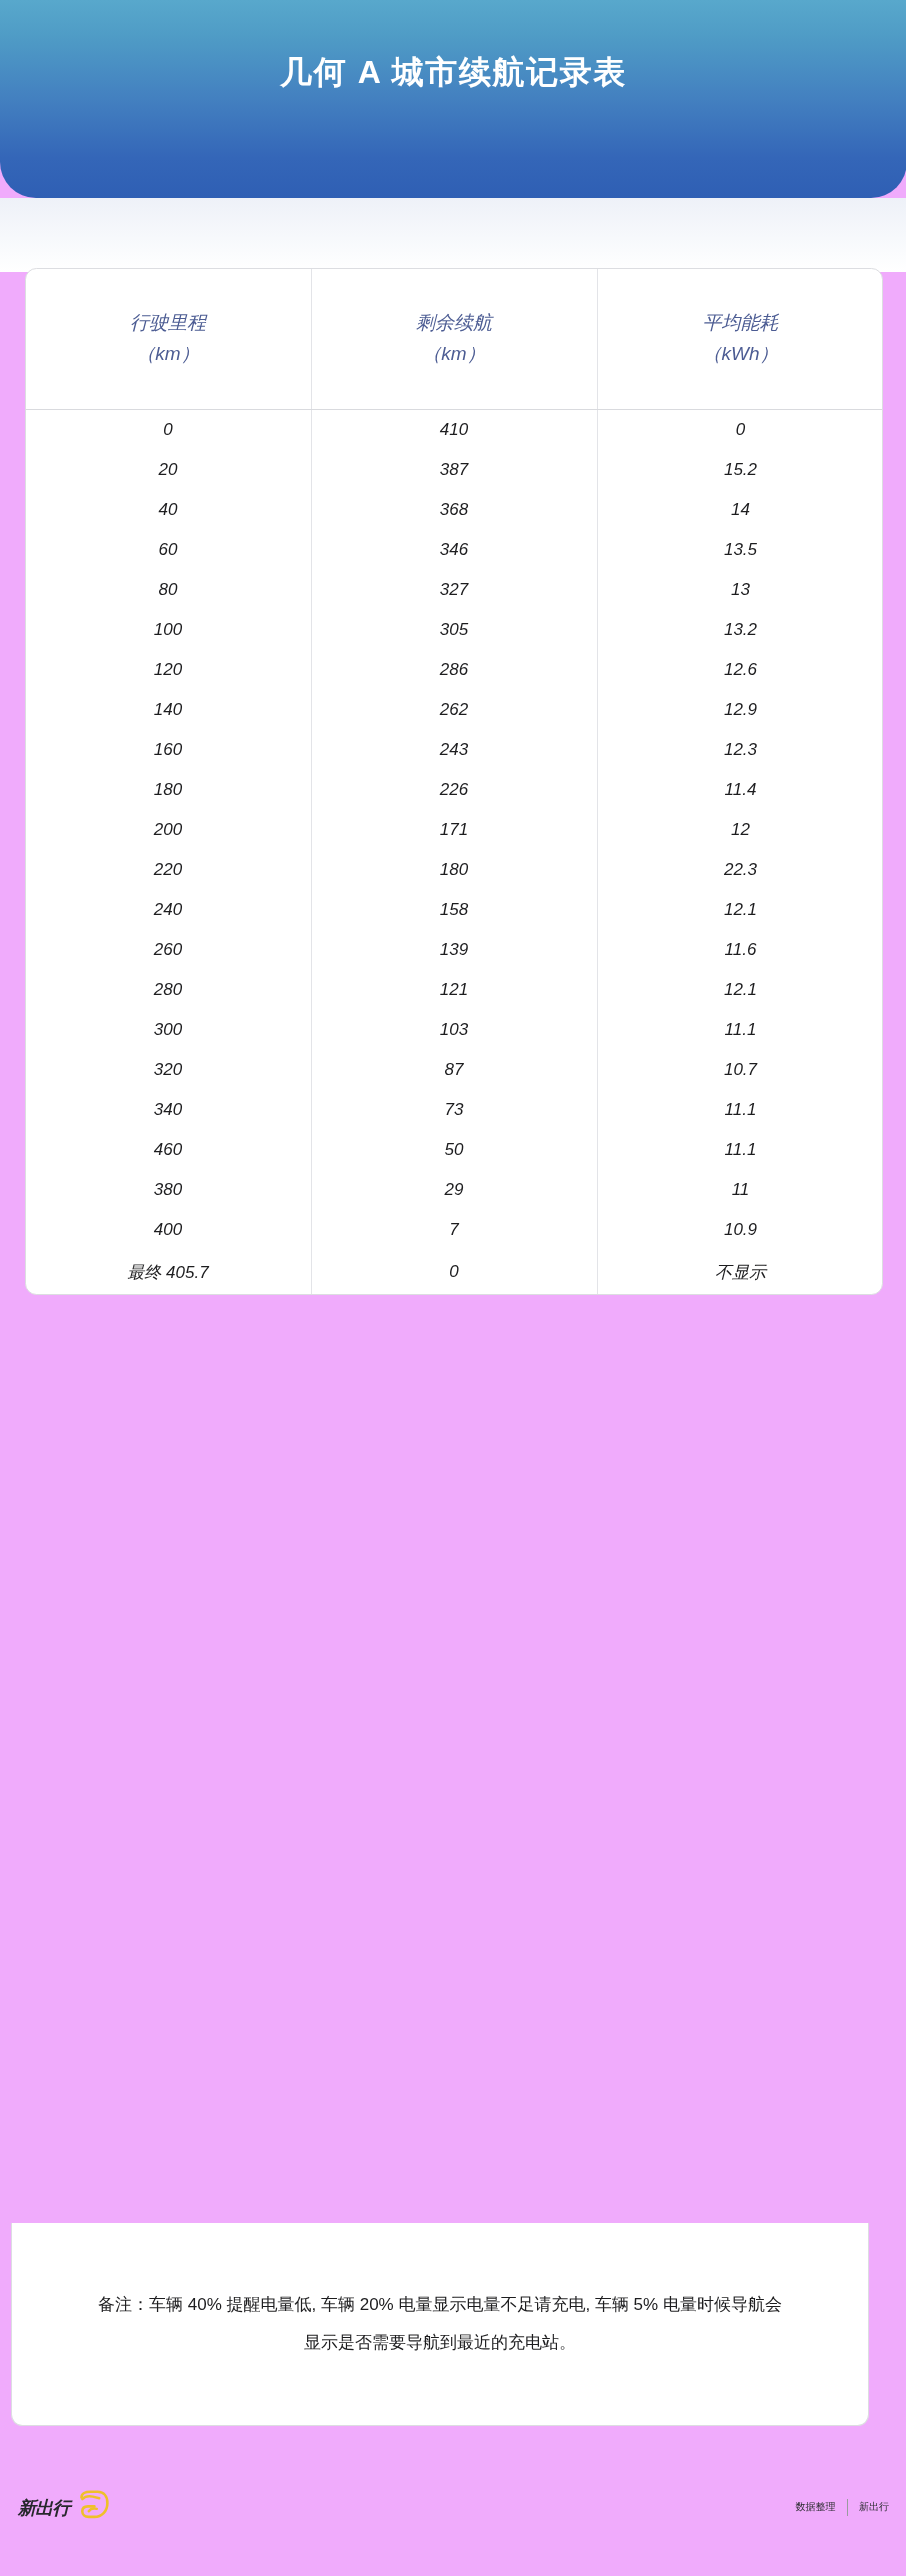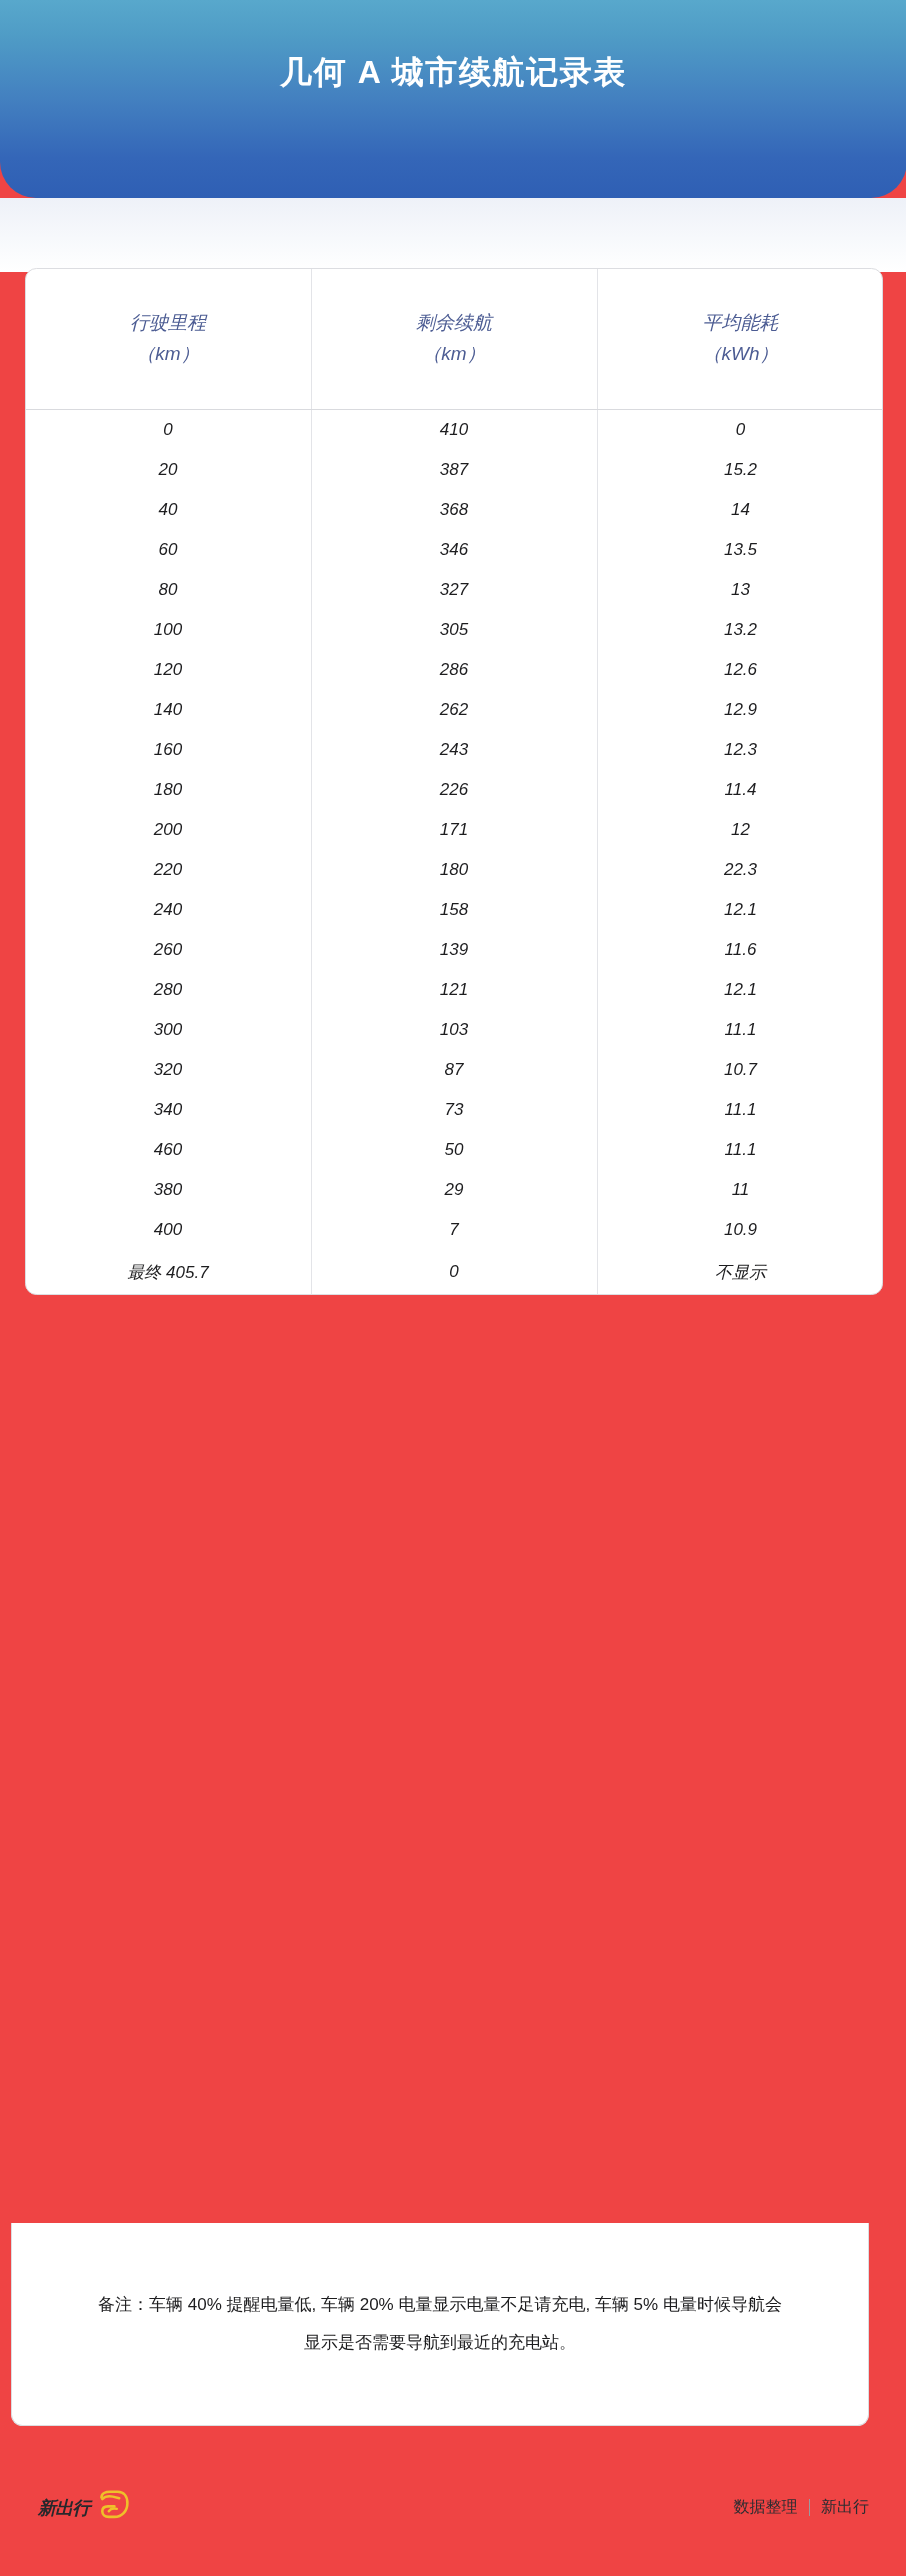--- a/index.html
+++ b/index.html
@@ -8,21 +8,21 @@
     width: 907px;
     height: 2576px;
     background: #ffffff;
     font-family: "Liberation Sans", "DejaVu Sans", sans-serif;
   }
 
   .page {
     position: relative;
     width: 907px;
     height: 2576px;
-    background: #ef4444;
+    background: #f0abfc;
     overflow: hidden;
   }
 
   
   .header-banner {
     position: absolute;
     top: 0;
     left: 0;
     width: 907px;
     height: 198px;
@@ -129,41 +129,41 @@
   
   .footer {
     position: absolute;
     left: 0;
     top: 2475px;
     width: 907px;
     height: 65px;
     display: flex;
     align-items: center;
     justify-content: space-between;
-    padding: 0 38px;
+    padding: 0 18px;
   }
   .brand-logo {
     display: flex;
     align-items: center;
     gap: 4.9px;
   }
   .brand-wordmark {
     font-size: 18px;
     font-weight: bold;
     font-style: italic;
     color: #27282c;
     letter-spacing: -0.8px;
   }
   .brand-mark { display: block; }
 
   .footer-credit {
     display: flex;
     align-items: center;
     gap: 11.4px;
-    font-size: 16px;
+    font-size: 10px;
     color: #2c2d31;
   }
   .credit-divider {
     display: inline-block;
     width: 0.8px;
     height: 16.3px;
     background: #9a9b9f;
   }
 </style>
 </head>

